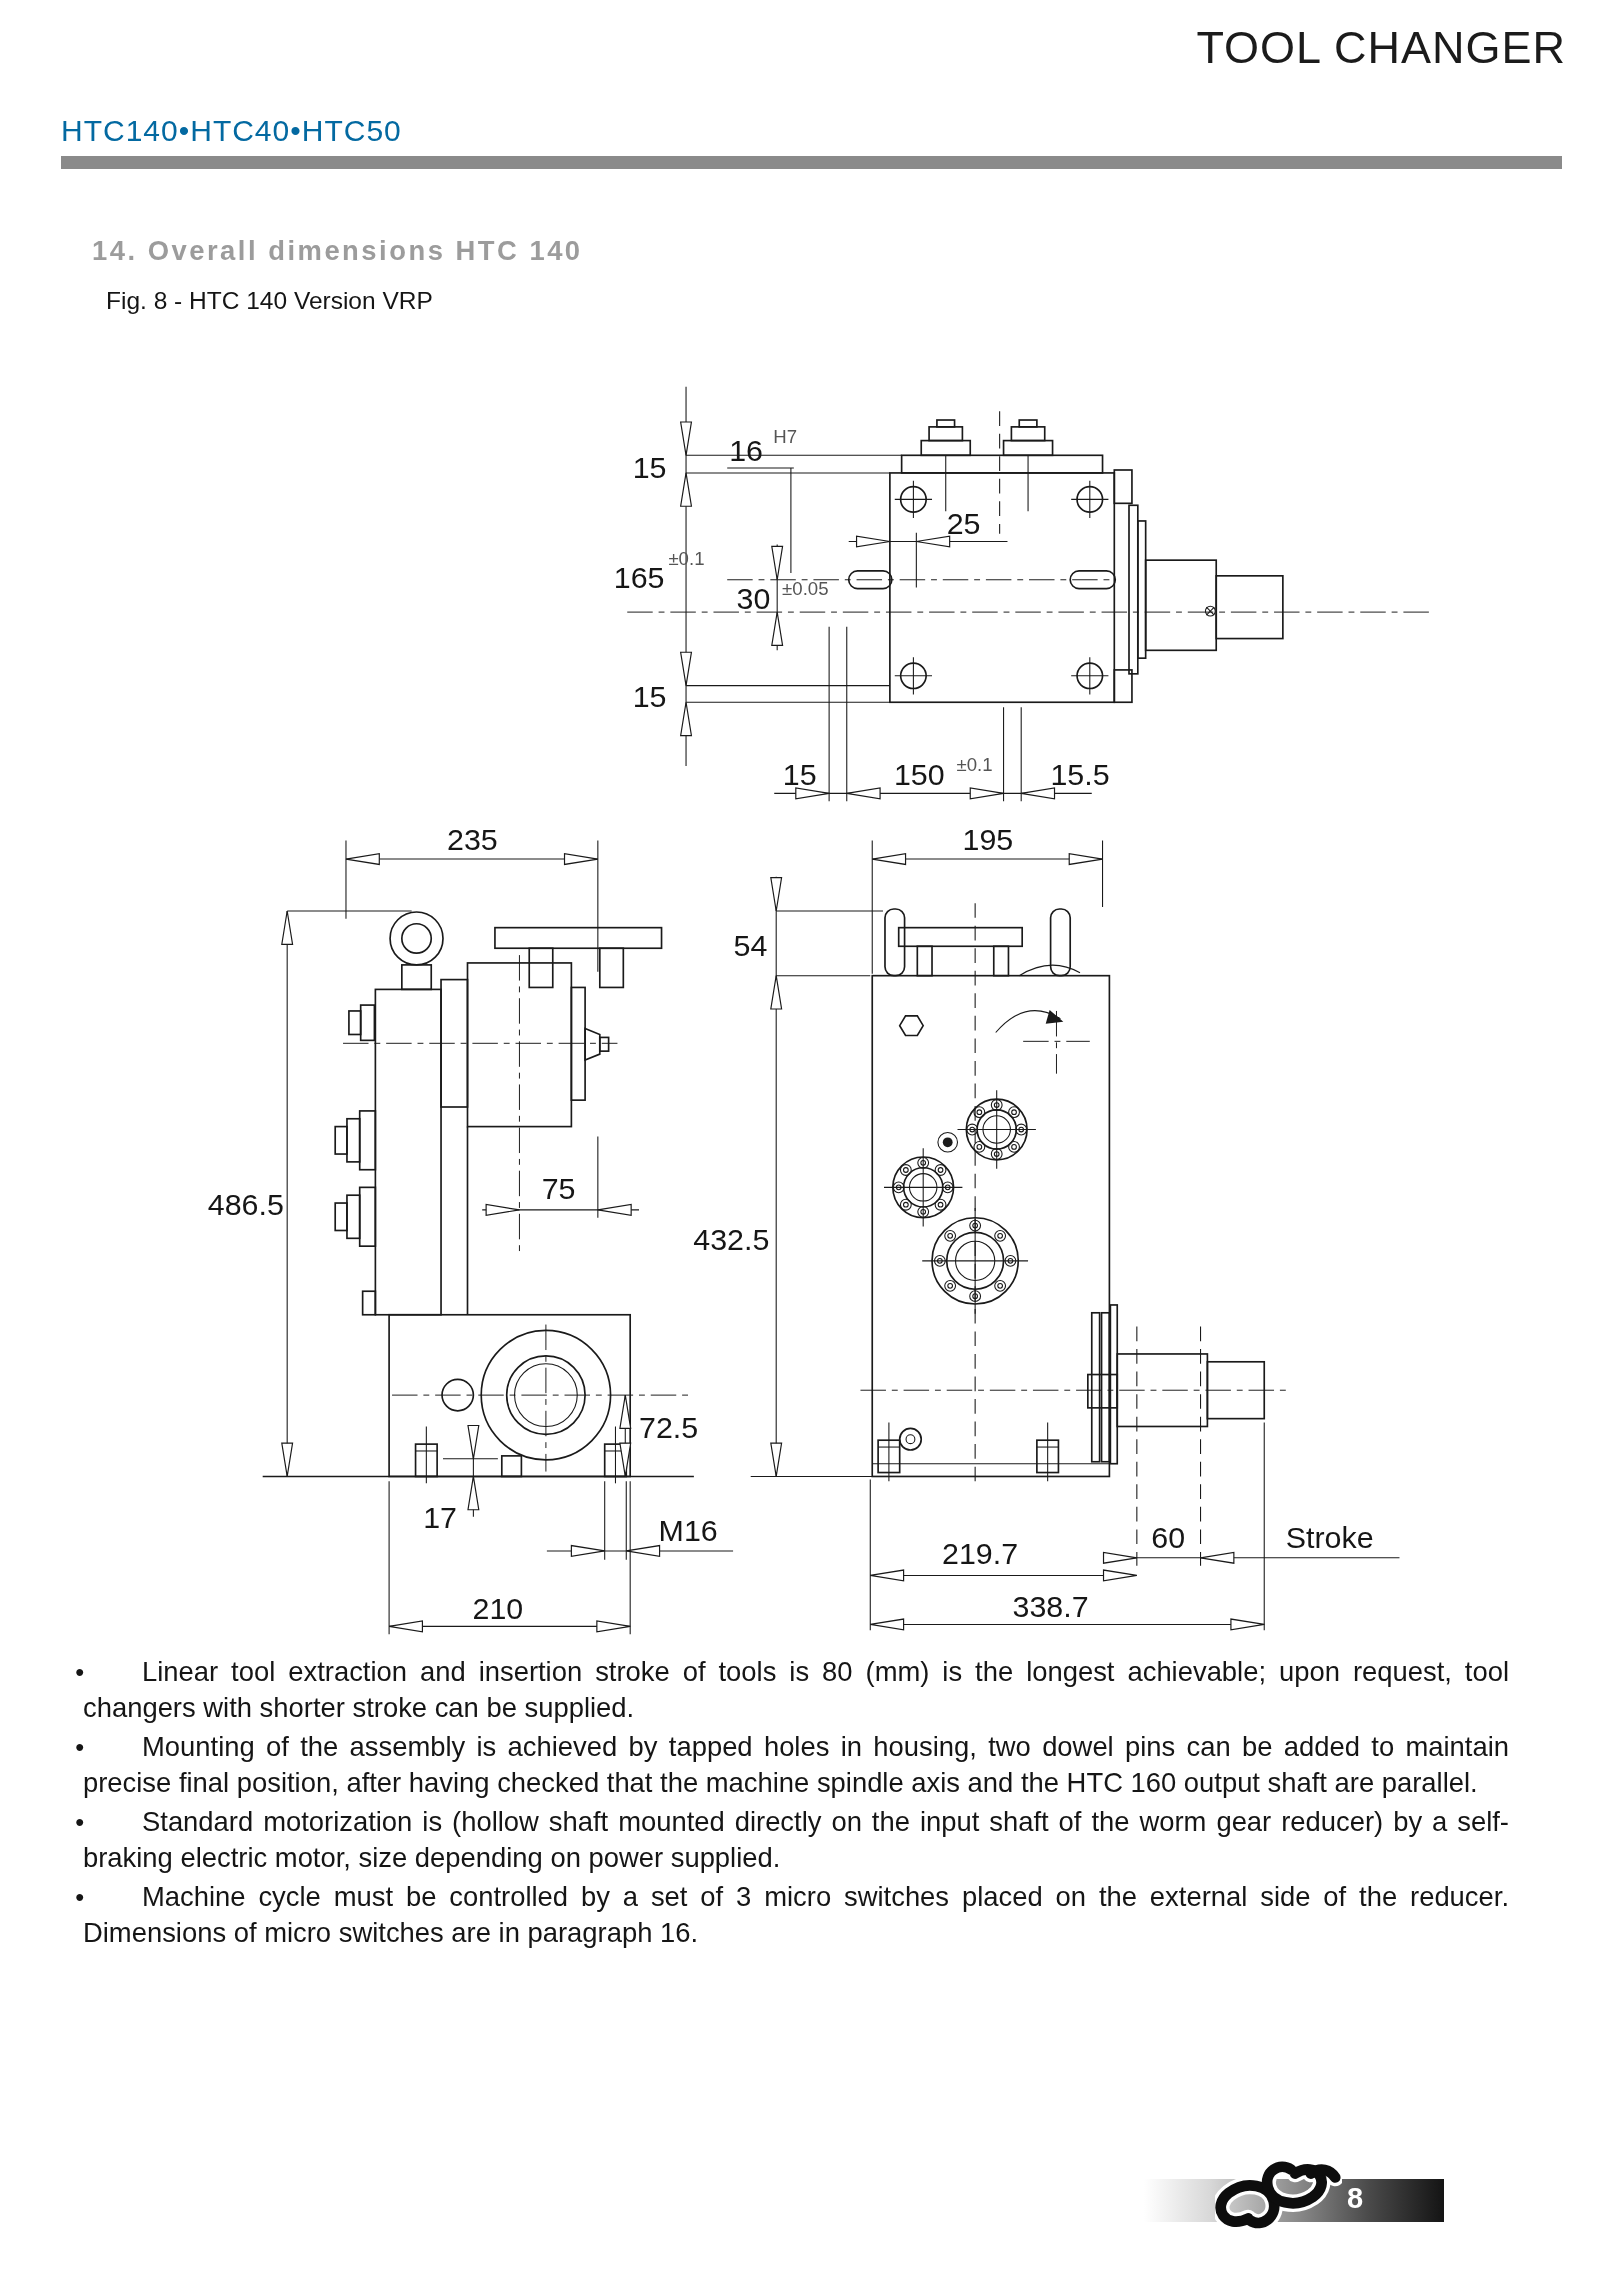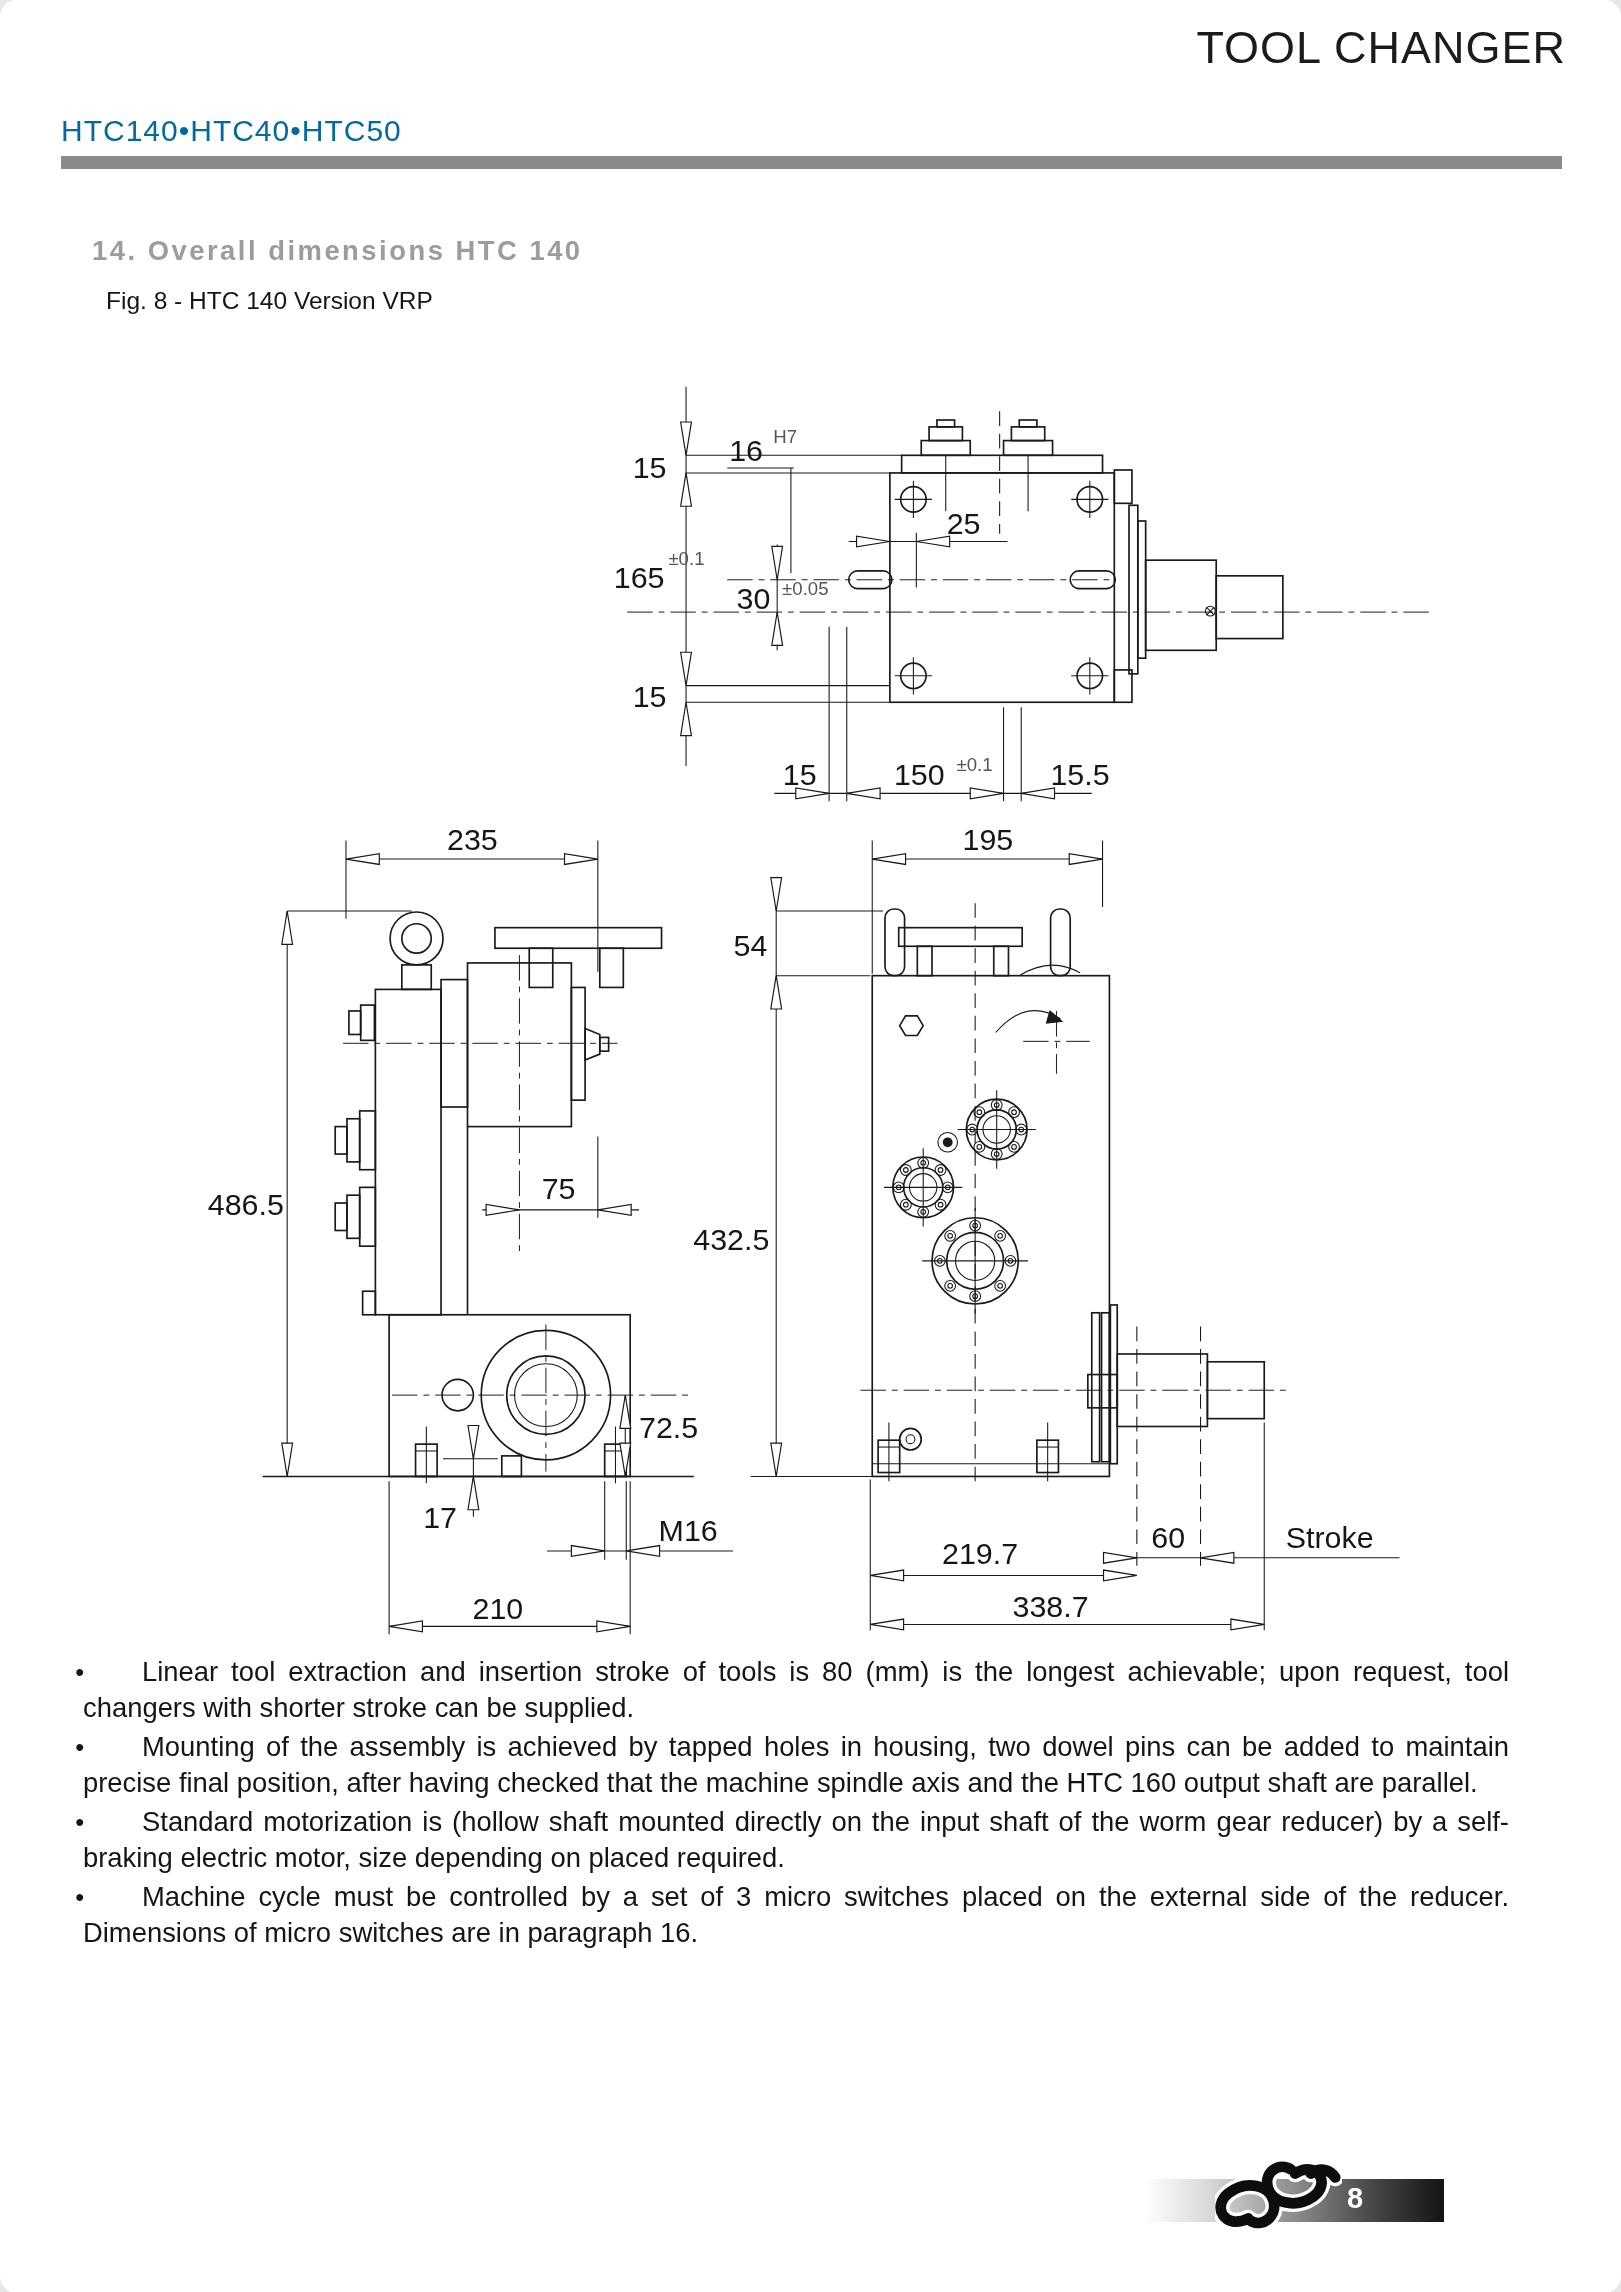--- a/index.html
+++ b/index.html
@@ -1,17 +1,17 @@
 <!DOCTYPE html>
 <html><head>
 <meta charset="utf-8">
 <style>
   html,body{margin:0;padding:0;background:#e8e8e8;}
   .page{position:relative;width:1621px;height:2293px;background:#ffffff;margin:0 auto;
-        font-family:"Liberation Sans",sans-serif;color:#1a1a1a;overflow:hidden;border-radius:17px;}
+        font-family:"Liberation Sans",sans-serif;color:#1a1a1a;overflow:hidden;}
   .doc-title{position:absolute;top:21.6px;right:55px;font-size:45px;letter-spacing:1px;color:#1b1b1b;}
   .models{position:absolute;top:114px;left:61px;font-size:30px;letter-spacing:1px;color:#0369a1;}
   .rule{position:absolute;top:156px;left:61px;width:1501px;height:12.7px;background:#8a8a8a;}
   .section-title{position:absolute;top:199px;left:92px;font-size:27.4px;font-weight:bold;
                  letter-spacing:2.5px;color:#9c9c9c;margin-top:36px;}
   .fig-caption{position:absolute;top:287px;left:106px;font-size:24.5px;color:#151515;}
   .drawing{position:absolute;top:323px;left:0;}
   .notes{position:absolute;top:1654px;left:0;width:1509px;font-size:27.4px;line-height:36px;color:#151515;}
   .bullet-item{position:relative;margin:0 0 2.9px 83px;text-align:justify;text-indent:59px;}
   .bullet-item .dot{position:absolute;left:-7.8px;top:0;text-indent:0;font-size:25.5px;}
@@ -345,21 +345,21 @@
   </svg>
 
   <div class="notes">
     <div class="bullet-item">
       <span class="dot">•</span><span>Linear tool extraction and insertion stroke of tools is 80 (mm) is the longest achievable; upon request, tool changers with shorter stroke can be supplied.</span>
     </div>
     <div class="bullet-item">
       <span class="dot">•</span><span>Mounting of the assembly is achieved by tapped holes in housing, two dowel pins can be added to maintain precise final position, after having checked that the machine spindle axis and the HTC 160 output shaft are parallel.</span>
     </div>
     <div class="bullet-item">
-      <span class="dot">•</span><span>Standard motorization is (hollow shaft mounted directly on the input shaft of the worm gear reducer) by a self-braking electric motor, size depending on placed required.</span>
+      <span class="dot">•</span><span>Standard motorization is (hollow shaft mounted directly on the input shaft of the worm gear reducer) by a self-braking electric motor, size depending on power supplied.</span>
     </div>
     <div class="bullet-item">
       <span class="dot">•</span><span>Machine cycle must be controlled by a set of 3 micro switches placed on the external side of the reducer. Dimensions of micro switches are in paragraph 16.</span>
     </div>
   </div>
 
   <div class="footer-bar"></div>
   <svg class="logo" width="127" height="108" viewBox="0 0 130 110" xmlns="http://www.w3.org/2000/svg">
     <g fill="none" stroke-linecap="round">
       <g stroke="#ffffff" stroke-width="18">

